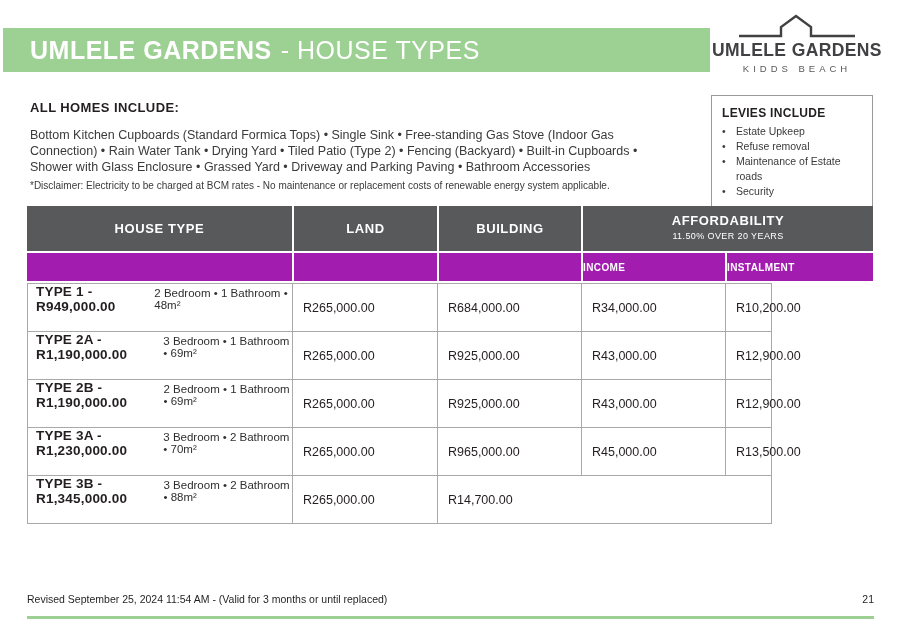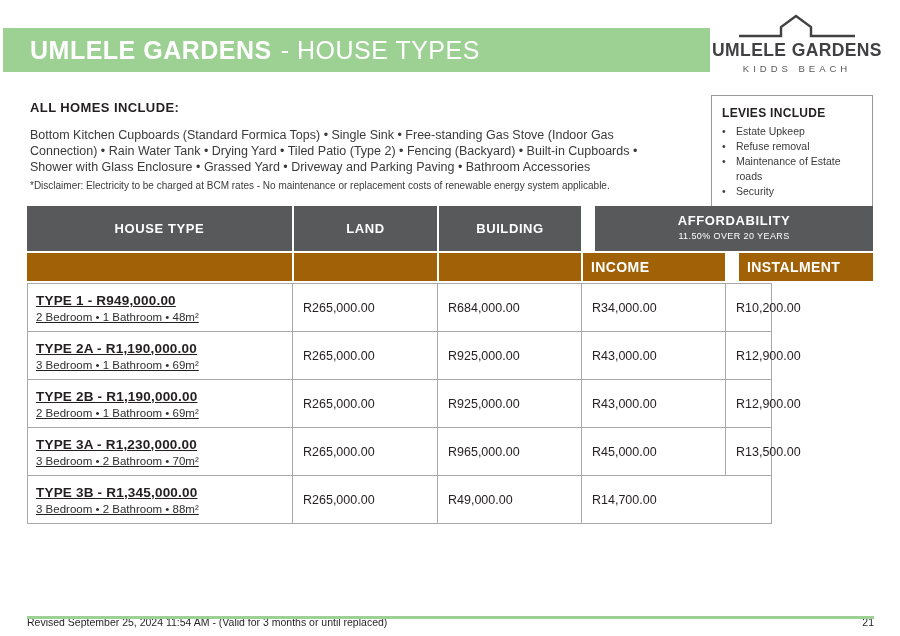--- a/index.html
+++ b/index.html
@@ -35,39 +35,39 @@
   .levies li{display:flex;}
   .levies .b{width:14px;flex:0 0 14px;}
   
   .htable{position:absolute;left:27px;top:206px;width:745px;}
   .hrow1{display:grid;grid-template-columns:267px 145px 144px 290px;height:45px;margin-bottom:2px;}
   .hrow2{display:grid;grid-template-columns:267px 145px 144px 144px 146px;height:28px;margin-bottom:2px;}
   .hc{
     background:#58595b;color:#fff;display:flex;align-items:center;justify-content:center;
     border-right:2px solid #fff;box-sizing:border-box;font-weight:bold;font-size:13px;letter-spacing:.6px;
   }
-  .hrow1 .hc:last-child,.hrow2 .hc:last-child{border-right:none;margin-left:12px;}
+  .hrow1 .hc:last-child,.hrow2 .hc:last-child{border-right:none;}
   .hc.aff{flex-direction:column;line-height:14px;}
   .aff-sub{font-size:9px;font-weight:normal;letter-spacing:.4px;margin-top:1px;}
-  .hrow2 .hc{background:#a16207;justify-content:flex-start;padding-left:8px;font-size:14px;letter-spacing:.4px;}
+  .hrow2 .hc{background:#a21caf;justify-content:flex-start;font-size:10px;letter-spacing:.4px;}
   .tbody{border:1px solid #a9a9a9;}
   .trow{display:grid;grid-template-columns:265px 145px 144px 144px 146px;height:47px;border-bottom:1px solid #a9a9a9;}
   .trow:last-child{border-bottom:none;}
   .td{
     border-right:1px solid #a9a9a9;display:flex;align-items:center;
     padding-left:10px;font-size:12.5px;box-sizing:border-box;color:#231f20;
   }
   .td:last-child{border-right:none;}
-  .td.first{flex-direction:column;align-items:flex-start;justify-content:center;padding-left:8px;text-decoration:underline;}
+  .td.first{flex-direction:row;align-items:flex-start;padding-left:8px;}
   .tname{font-weight:bold;font-size:13.5px;letter-spacing:.2px;}
   .tdetails{font-size:11.5px;margin-top:3px;color:#2e2e30;}
   
   .footer{
     position:absolute;left:27px;top:593px;width:847px;display:flex;
-    justify-content:space-between;font-size:10.5px;color:#231f20;margin-top:23px;
+    justify-content:space-between;font-size:10.5px;color:#231f20;
   }
   .footer-line{position:absolute;left:27px;top:616px;width:847px;height:3px;background:#9dd194;}
 </style>
 </head>
 <body>
 
 <div class="topbar">
   <span class="t-bold">UMLELE GARDENS</span>
   <span class="t-light">- HOUSE TYPES</span>
 </div>
@@ -168,21 +168,20 @@
       <div class="td">R965,000.00</div>
       <div class="td">R45,000.00</div>
       <div class="td">R13,500.00</div>
     </div>
     <div class="trow">
       <div class="td first">
         <span class="tname">TYPE 3B - R1,345,000.00</span>
         <span class="tdetails">3 Bedroom • 2 Bathroom • 88m²</span>
       </div>
       <div class="td">R265,000.00</div>
-      <div class="td">R49,000.00</div>
       <div class="td">R14,700.00</div>
     </div>
   </div>
 </div>
 
 <div class="footer">
   <span>Revised September 25, 2024 11:54 AM - (Valid for 3 months or until replaced)</span>
   <span>21</span>
 </div>
 <div class="footer-line"></div>

